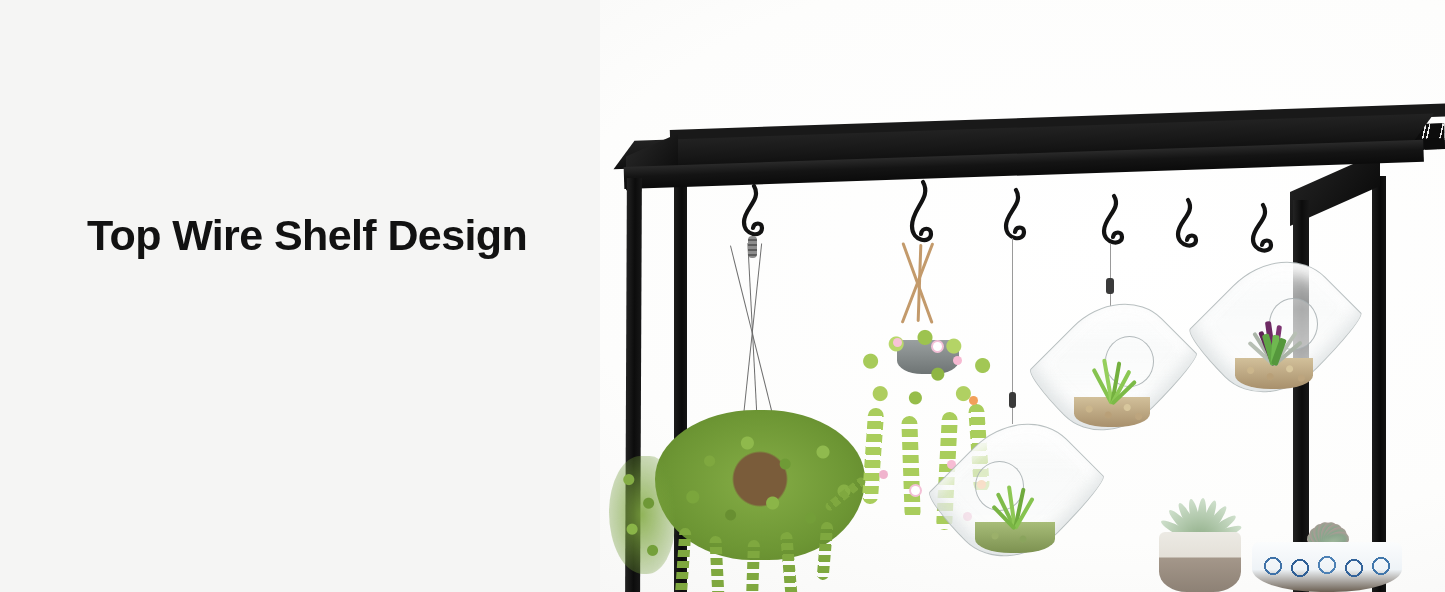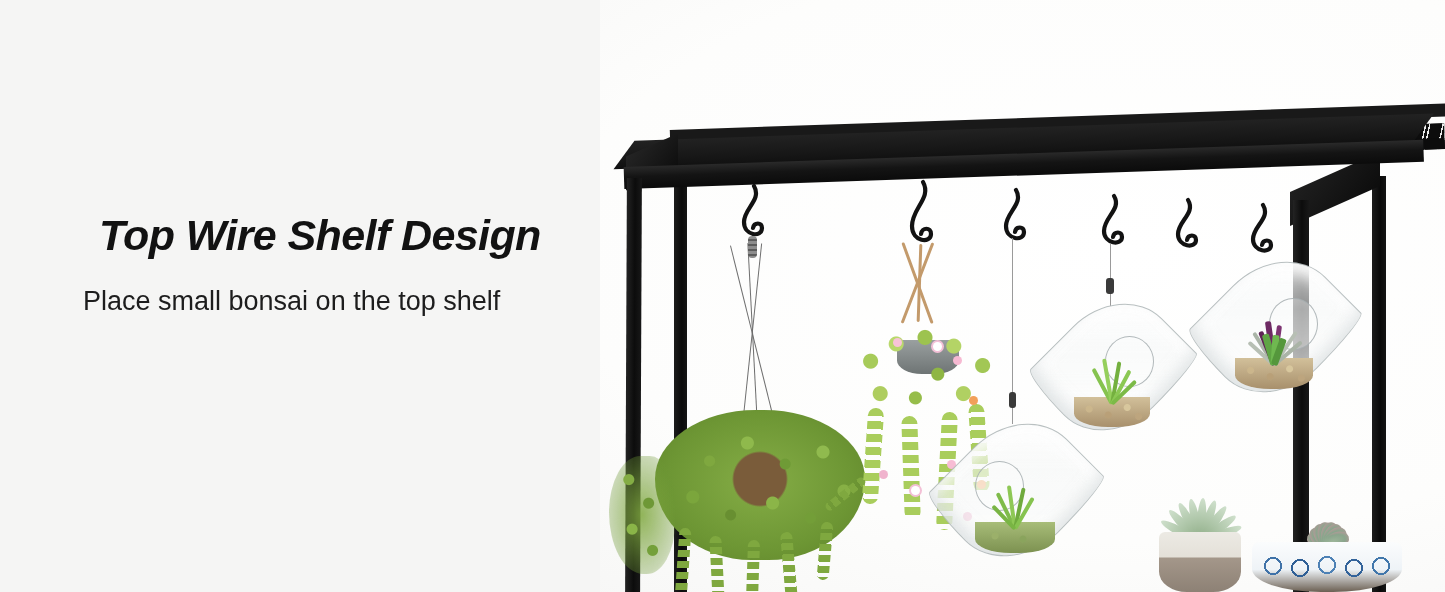--- a/index.html
+++ b/index.html
@@ -21,23 +21,22 @@
     position:absolute;
     left:83px;top:212px;
     width:520px;
   }
   .headline{
     font-size:43px;
     font-weight:bold;
     letter-spacing:-0.6px;
     color:#121212;
     line-height:1.08;
-    margin:0 0 26px 16px;
+    margin:0 0 26px 4px;
     white-space:nowrap;
-    font-style:italic;
   }
   .subcopy{
     font-size:27px;
     font-weight:400;
     color:#1d1d1d;
     line-height:1.32;
     margin:0;
     white-space:nowrap;
   }
   .subcopy .ln{display:block;}
@@ -281,21 +280,20 @@
   }
 </style>
 </head>
 <body>
 
 <div class="banner">
 
   <div class="copy">
     <h1 class="headline">Top Wire Shelf Design</h1>
     <p class="subcopy">
-      <span class="ln">Place small bonsai on the top shelf</span>
     </p>
   </div>
 
   <div class="photo">
     <div class="rack">
 
       <div class="rail-back"></div>
       <div class="mesh">
         <div class="bar-hi"></div>
         <div class="slats"></div>

